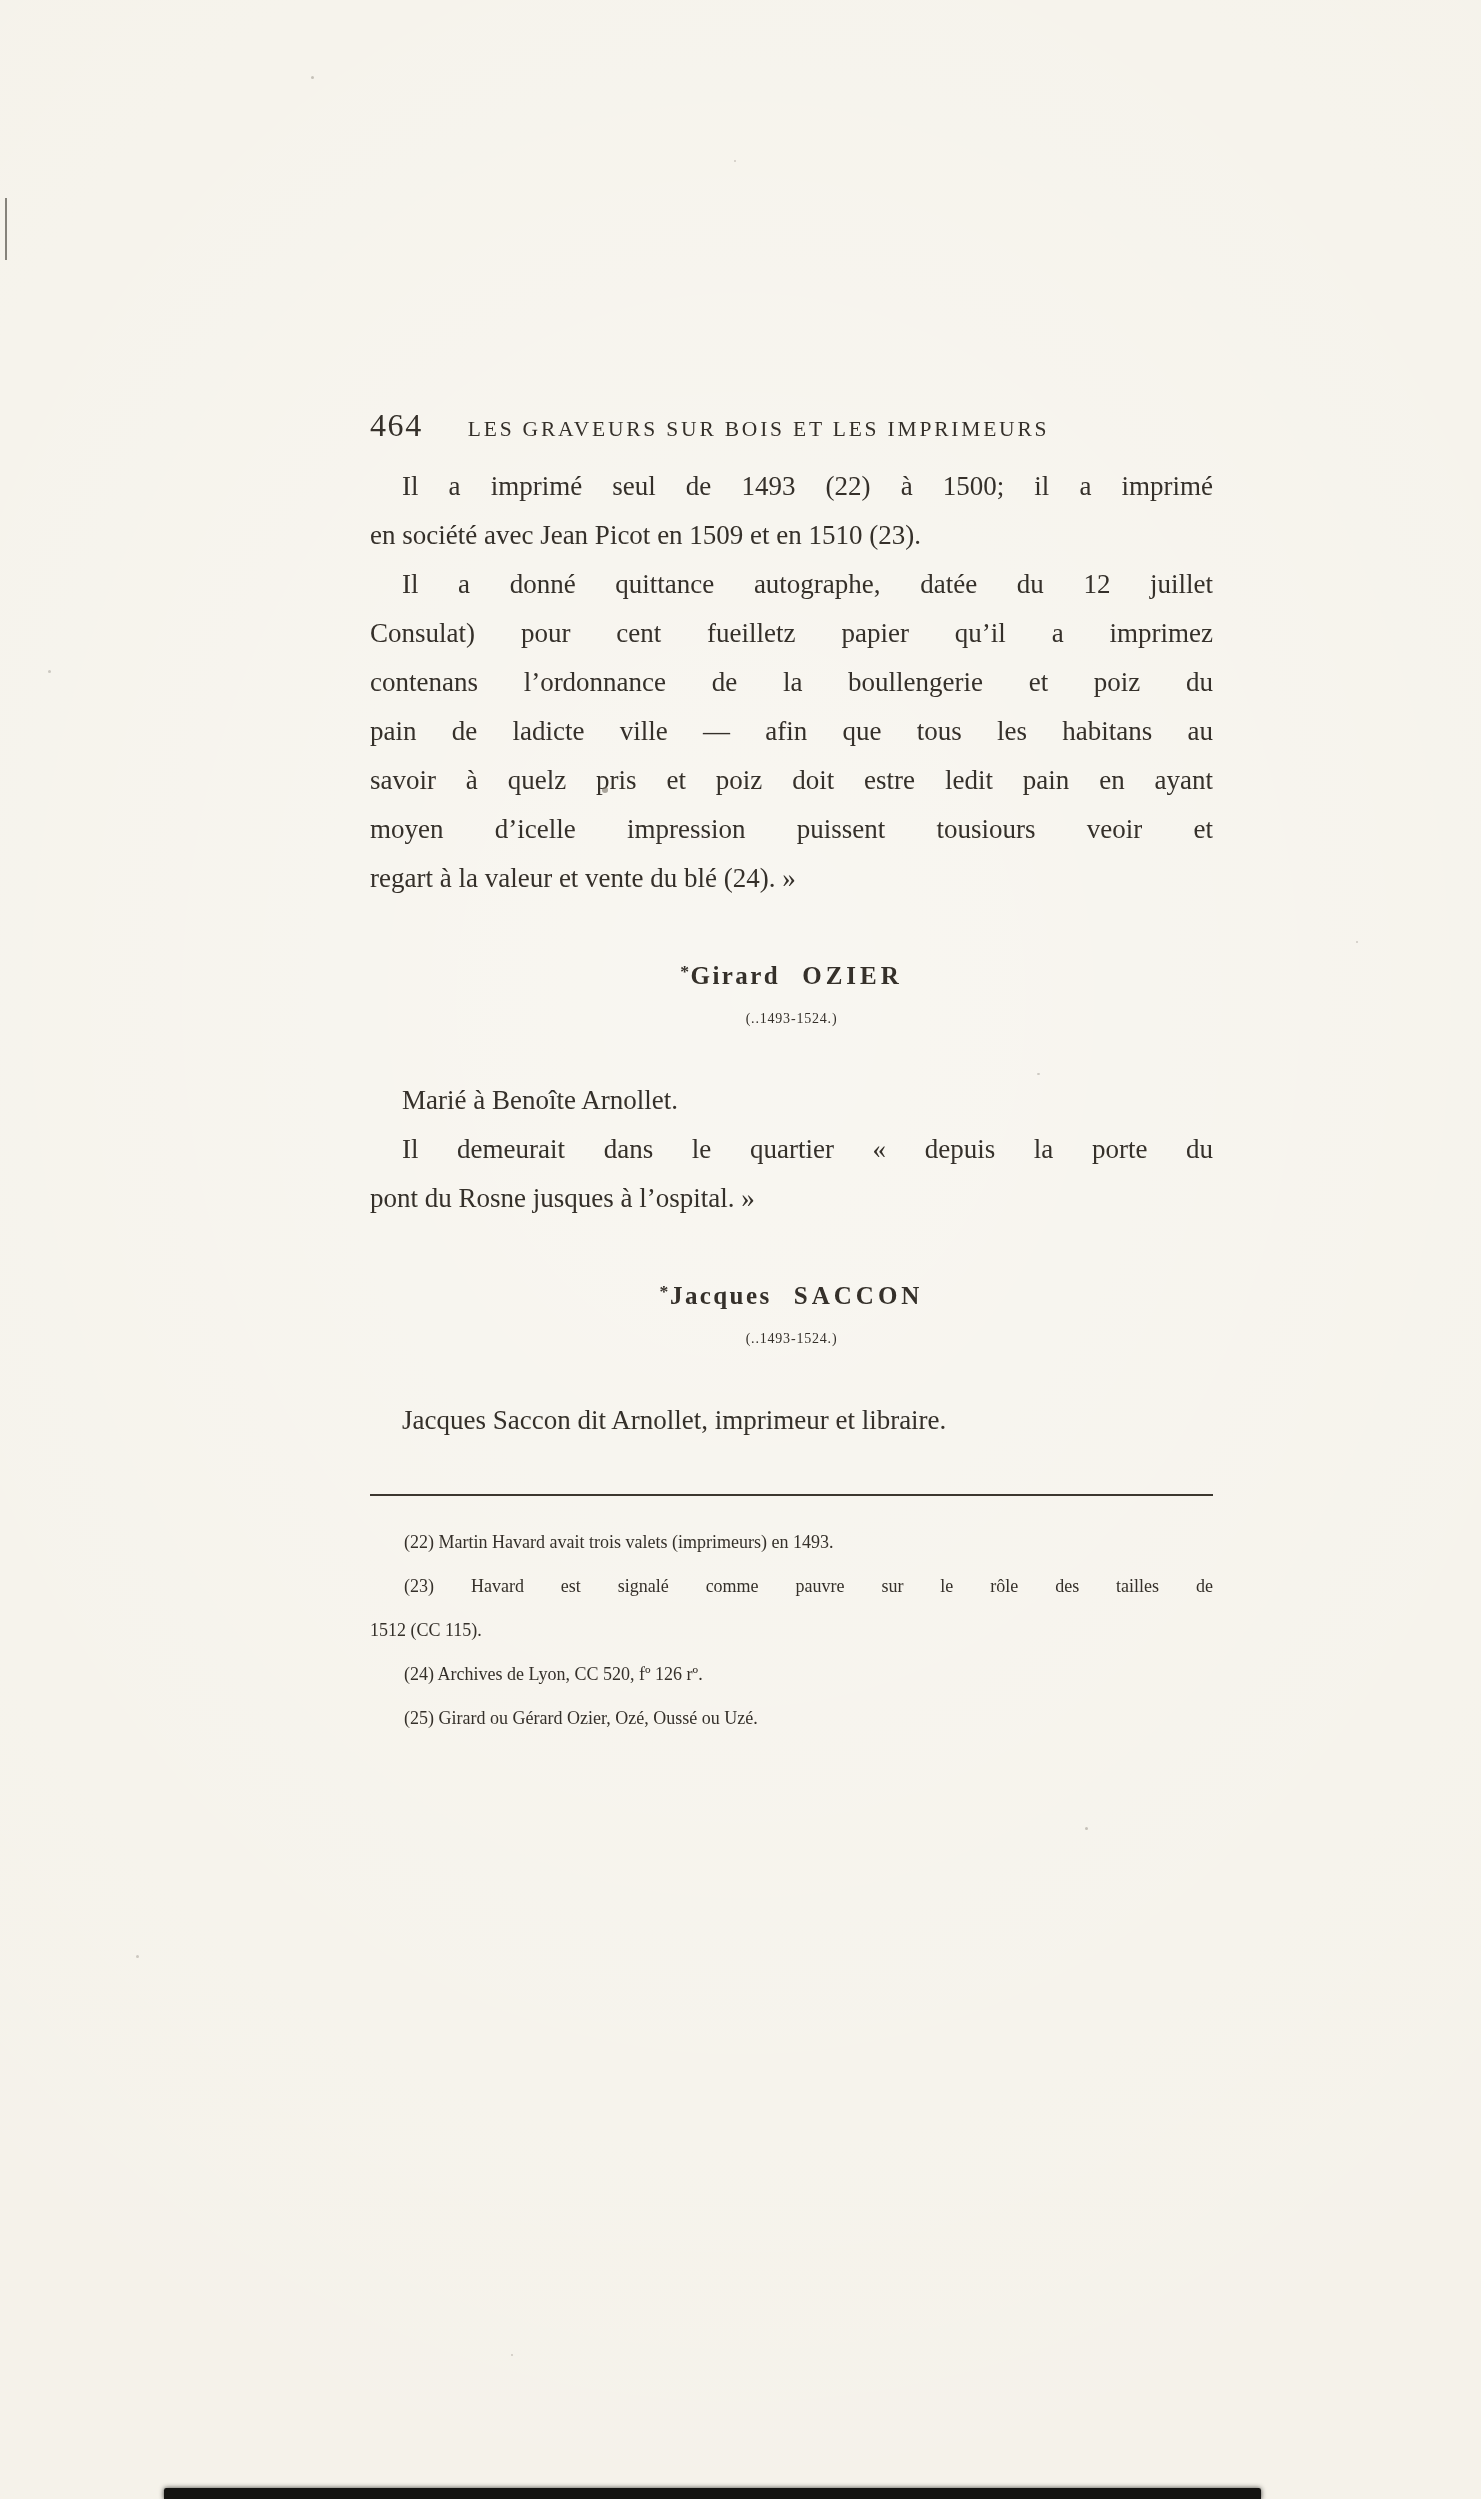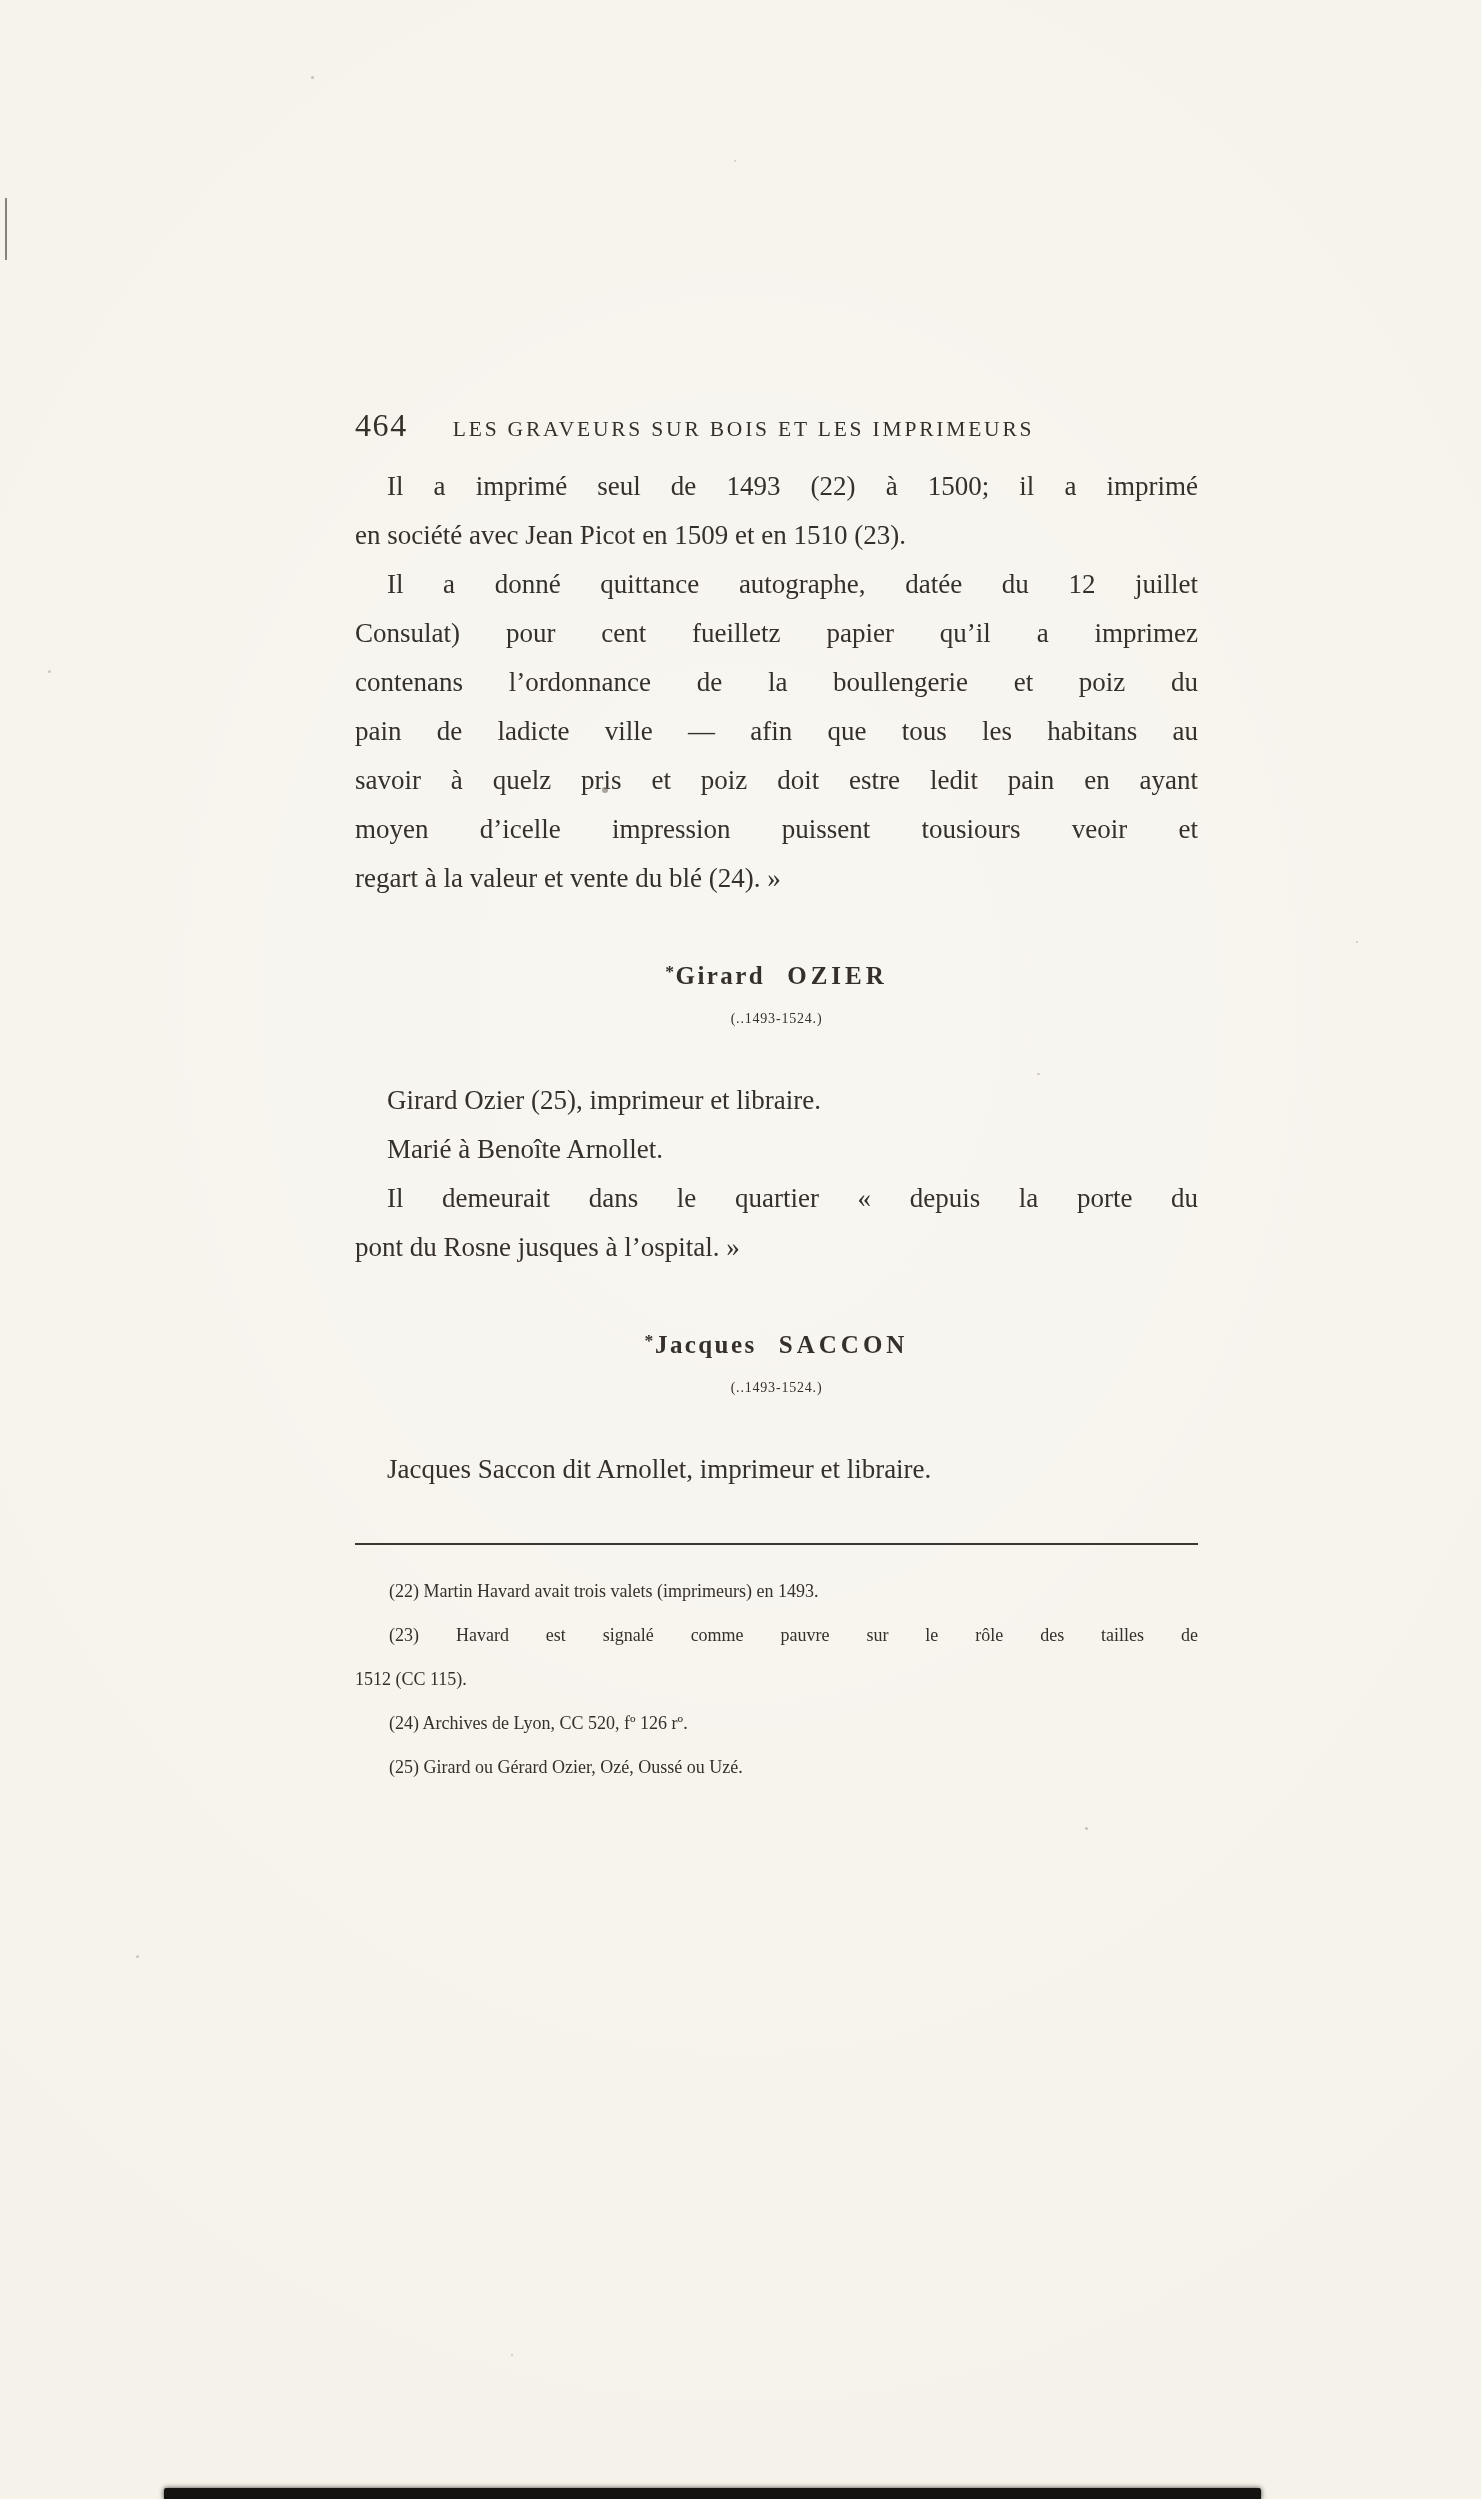--- a/index.html
+++ b/index.html
@@ -18,21 +18,21 @@
     background:
       radial-gradient(ellipse 120% 90% at 50% 40%, rgba(255,255,255,0.35), rgba(0,0,0,0) 70%),
       var(--paper);
     color: var(--ink);
     font-family: "Liberation Serif", "DejaVu Serif", serif;
     overflow: hidden;
   }
 
   .content {
     position: absolute;
-    left: 355px;
+    left: 370px;
     top: 369px;
     width: 843px;
   }
 
   
   .header { display: flex; align-items: baseline; margin-bottom: 17.6px; }
   .pagenum { font-size: 32px; letter-spacing: 1.6px; }
   .runtitle { font-size: 21.5px; letter-spacing: 2.8px; margin-left: 45px; white-space: nowrap; margin-top: 48px; }
 
   
@@ -124,23 +124,20 @@
       </div>
 
 
       <div class="section-heading">
         <span class="star">*</span><span class="gname">Girard</span><span class="sname">OZIER</span>
       </div>
       <div class="section-dates">(..1493-1524.)</div>
 
       <div class="section-body">
         <div class="par">
-          <div class="ln ind">Girard Ozier (25), imprimeur et libraire.</div>
-        </div>
-        <div class="par">
           <div class="ln ind">Marié à Benoîte Arnollet.</div>
         </div>
         <div class="par">
           <div class="ln j ind">Il demeurait dans le quartier « depuis la porte du</div>
           <div class="ln">pont du Rosne jusques à l’ospital. »</div>
         </div>
       </div>
 
       <div class="section-heading">
         <span class="star">*</span><span class="gname">Jacques</span><span class="sname">SACCON</span>

